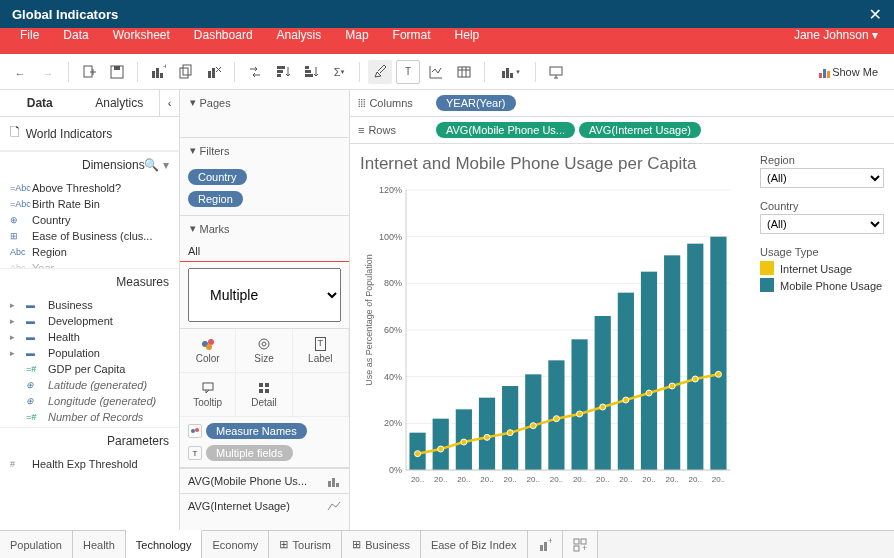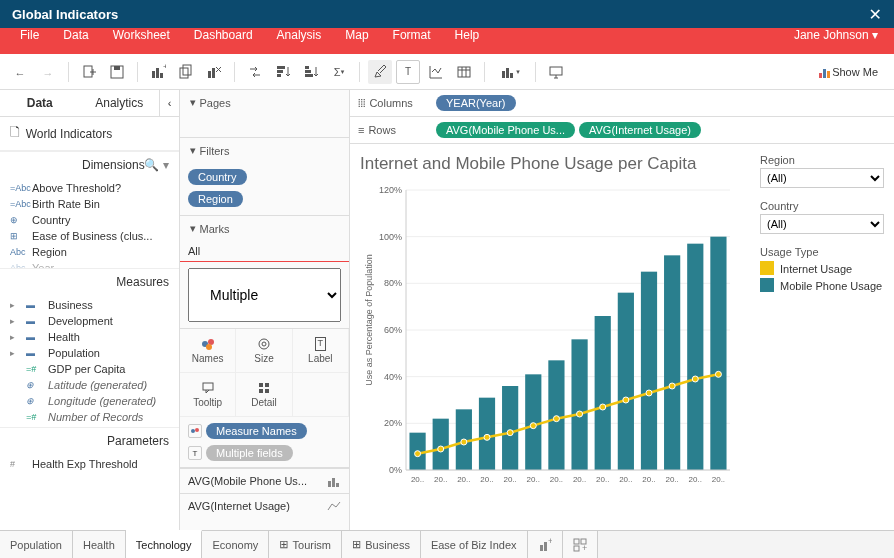--- a/index.html
+++ b/index.html
@@ -344,21 +344,21 @@
         </div>
       <div class="marks-head">All</div>
       <div class="marks-select"><select><option>Multiple</option></select></div>
       <div class="marks-grid">
         <div class="mcell">
             <svg width="14" height="14">
               <circle cx="4" cy="7" r="3" fill="#4e79a7"></circle>
               <circle cx="10" cy="5" r="3" fill="#e15759"></circle>
               <circle cx="8" cy="10" r="3" fill="#f28e2b"></circle>
             </svg>
-            <span>Names</span>
+            <span>Color</span>
           </div>
         <div class="mcell">
             <svg width="14" height="14">
               <circle cx="7" cy="7" r="5" fill="none" stroke="#555"></circle>
               <circle cx="7" cy="7" r="2" fill="none" stroke="#555"></circle>
             </svg>
             <span>Size</span>
           </div>
         <div class="mcell">
             <span class="mi" style="border:1px solid #555;padding:0 2px;font-size:9px">T</span>

